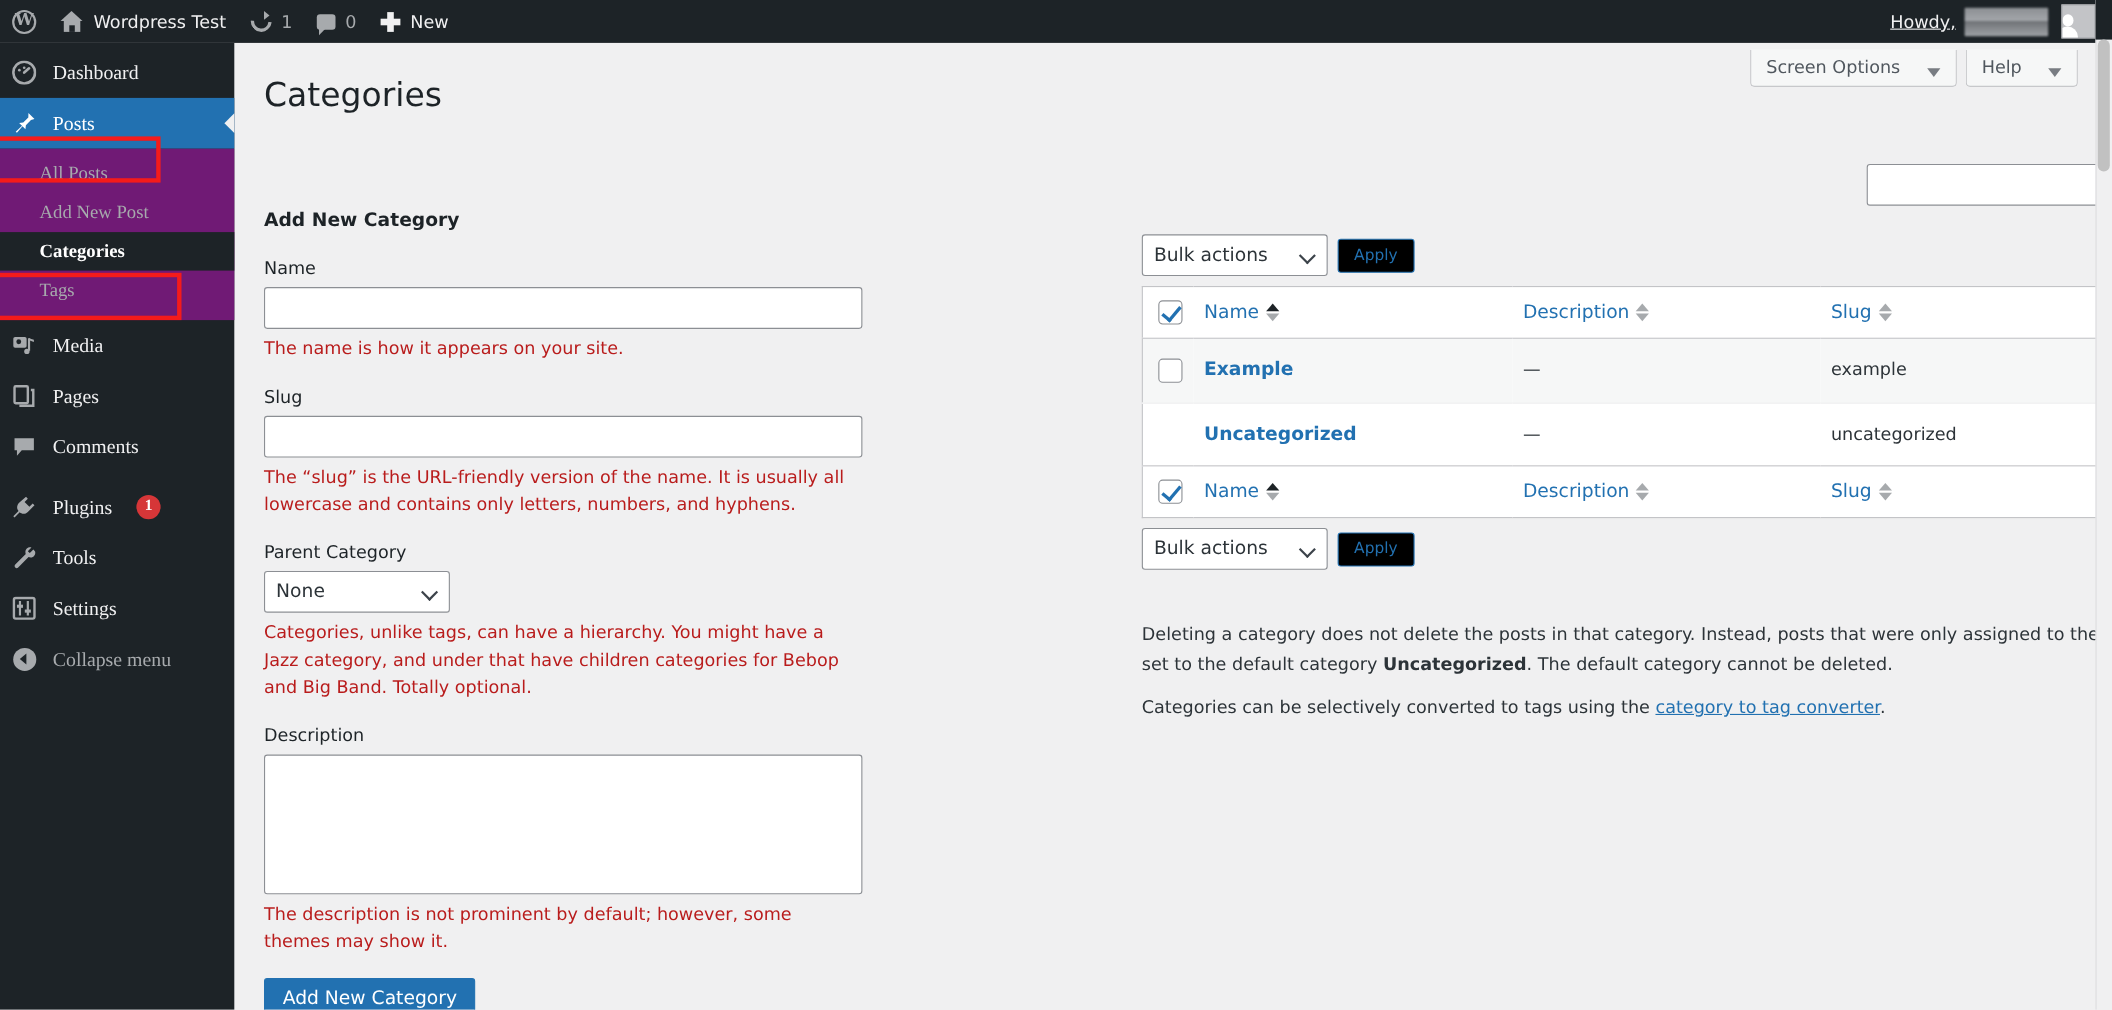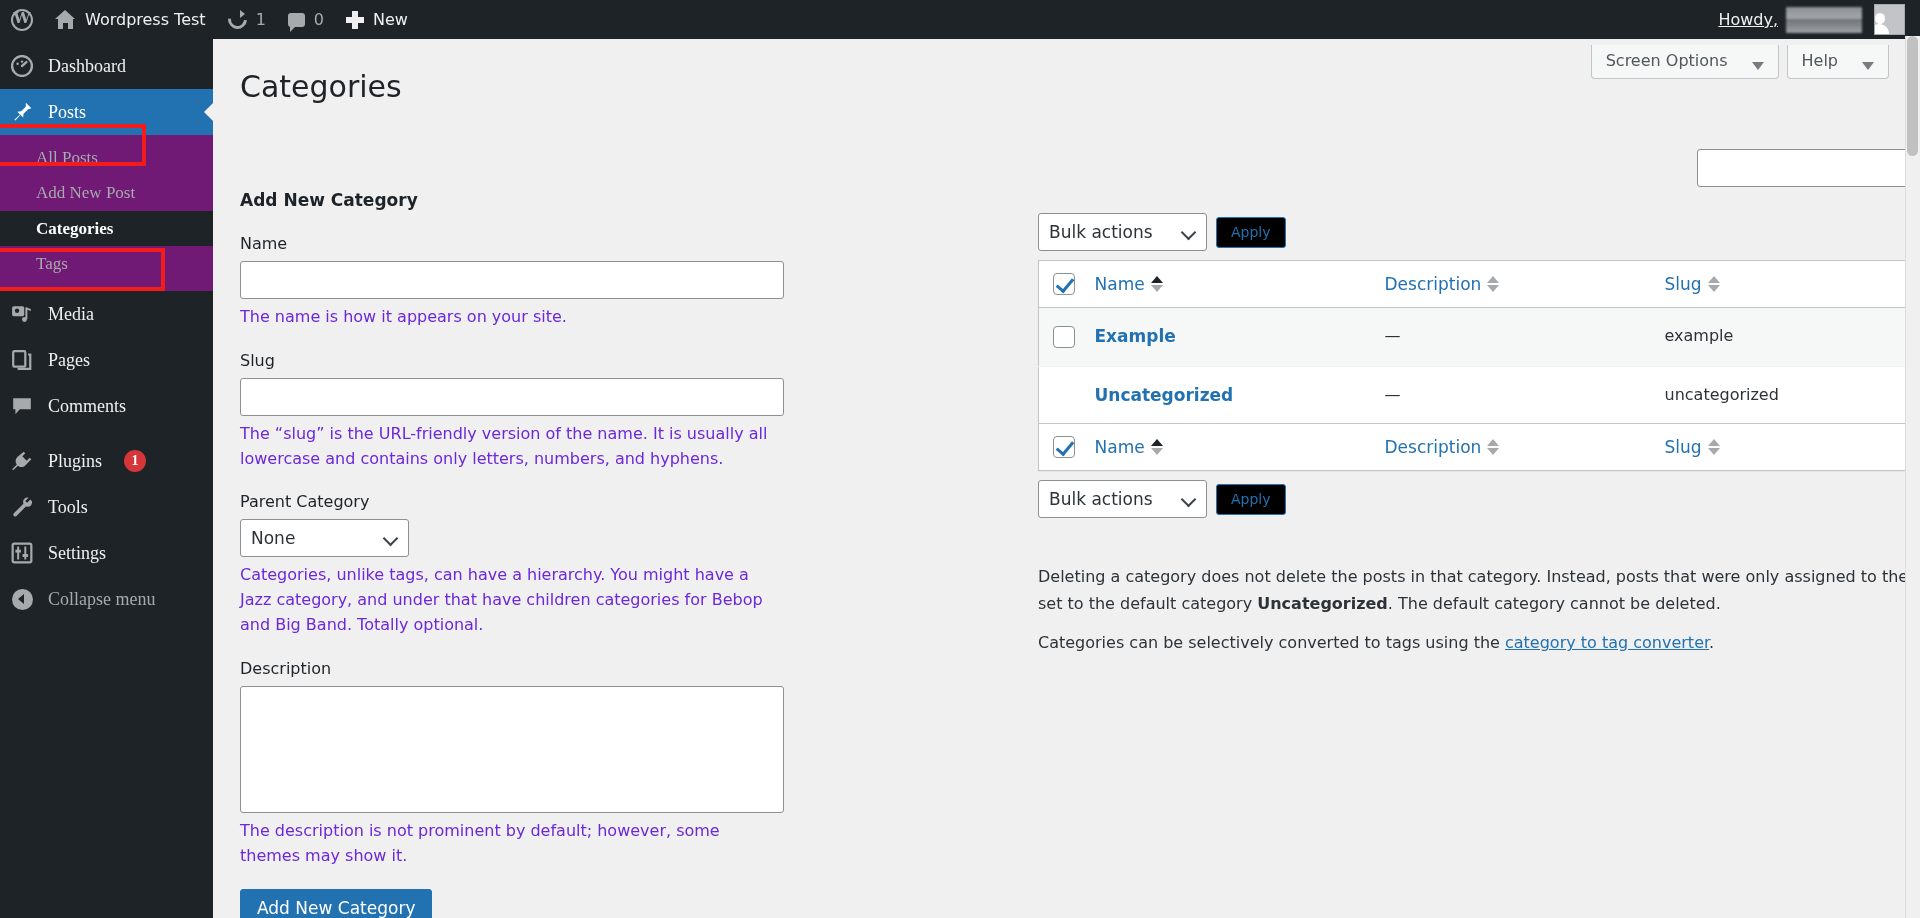--- a/index.html
+++ b/index.html
@@ -133,21 +133,21 @@
   .form-field input[type=text] {
     width: 100%; height: 38px; border:1px solid #8c8f94; border-radius:3px;
     background:#fff; font-size:16px; padding: 0 9px; color:#2c3338;
     font-family: inherit;
   }
   .form-field textarea {
     width: 100%; height: 127px; border:1px solid #8c8f94; border-radius:3px;
     background:#fff; font-size:16px; padding: 7px 9px; color:#2c3338; resize:none;
     font-family: inherit; display:block;
   }
-  .fld-desc { font-size:16px; color:#6d28d9; line-height:1.55; margin-top: 6px;}
+  .fld-desc { font-size:16px; color:#b91c1c; line-height:1.55; margin-top: 6px;}
   select.wp-select {
     height: 38px; min-width: 169px; border:1px solid #8c8f94; border-radius:3px;
     background:#fff; font-size:17px; padding: 0 32px 0 10px; color:#2c3338;
     font-family: inherit; -webkit-appearance:none; appearance:none;
   }
   .select-wrap { position:relative; display:inline-block;}
   .select-wrap .chev {
     position:absolute; right: 13px; top: 14px; width: 11px; height:11px;
     border-right:2px solid #3c434a; border-bottom:2px solid #3c434a;
     transform: rotate(45deg); pointer-events:none;

